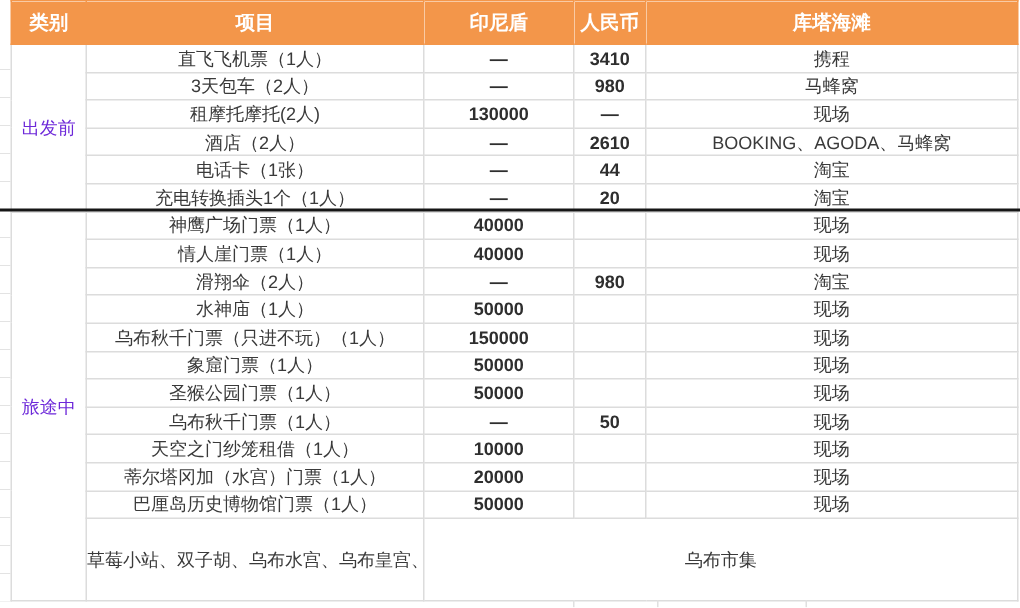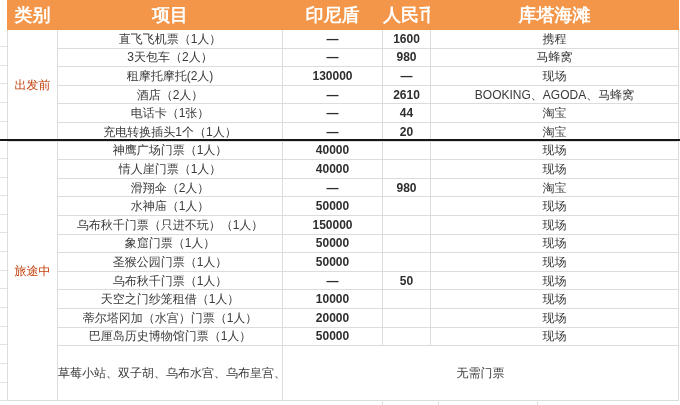--- a/index.html
+++ b/index.html
@@ -11,29 +11,29 @@
     position:absolute;left:7px;top:0;width:671px;height:400px;
     border-collapse:collapse;table-layout:fixed;
   }
   .tbl td,.tbl th{
     border:1px solid #dcdcdc;
     font-size:12px;line-height:14px;
     text-align:center;vertical-align:middle;
     padding:0;overflow:hidden;white-space:nowrap;
   }
   .tbl th{
-    background:#f3964a;color:#ffffff;font-size:18px;font-weight:bold;
+    background:#f3964a;color:#ffffff;font-size:13px;font-weight:bold;
     border-color:#f3964a;height:28px;
   }
   .tbl th + th{border-left:1px solid rgba(255,255,255,.45);}
   col.c-cat{width:50px;}  col.c-item{width:225px;}
   col.c-idr{width:100px;} col.c-cny{width:48px;}  col.c-buy{width:248px;}
   .tbl tr.r{height:18.6px;}
   .tbl tr.r-tall{height:55px;}
-  .cat-cell{font-size:12px;color:#c2410c;background:#fff;}
+  .cat-cell{font-size:12px;color:#6d28d9;background:#fff;}
   .num{font-weight:bold;color:#2e2e2e;}
   .wrap-left{
     text-align:left;white-space:normal;line-height:18.4px;
     padding:0 1px 0 1px;
   }
   .divider{
     position:absolute;left:0;top:139px;width:680px;height:2px;
     background:#161616;z-index:3;
   }
   .left-stubs{
@@ -62,21 +62,21 @@
       <th>项目</th>
       <th>印尼盾</th>
       <th>人民币</th>
       <th>库塔海滩</th>
     </tr>
 
     <tr class="r">
       <td class="cat-cell" rowspan="6">出发前</td>
       <td>直飞飞机票（1人）</td>
       <td class="num">—</td>
-      <td class="num">1600</td>
+      <td class="num">3410</td>
       <td>携程</td>
     </tr>
     <tr class="r">
       <td>3天包车（2人）</td>
       <td class="num">—</td>
       <td class="num">980</td>
       <td>马蜂窝</td>
     </tr>
     <tr class="r">
       <td>租摩托摩托(2人)</td>
@@ -165,21 +165,21 @@
       <td>现场</td>
     </tr>
     <tr class="r">
       <td>巴厘岛历史博物馆门票（1人）</td>
       <td class="num">50000</td>
       <td class="num"></td>
       <td>现场</td>
     </tr>
     <tr class="r-tall">
       <td class="wrap-left">草莓小站、双子胡、乌布水宫、乌布皇宫、乌布市集、蜡染村、库塔步行街、库塔艺术广场、库塔海滩</td>
-      <td colspan="3">无需门票</td>
+      <td colspan="3">乌布市集</td>
     </tr>
   </tbody>
     </table>
 
   <div class="divider"></div>
   <div class="left-stubs"></div>
   <div class="bottom-stub" style="left:382px;"></div>
   <div class="bottom-stub" style="left:438px;"></div>
   <div class="bottom-stub" style="left:537px;"></div>
 

